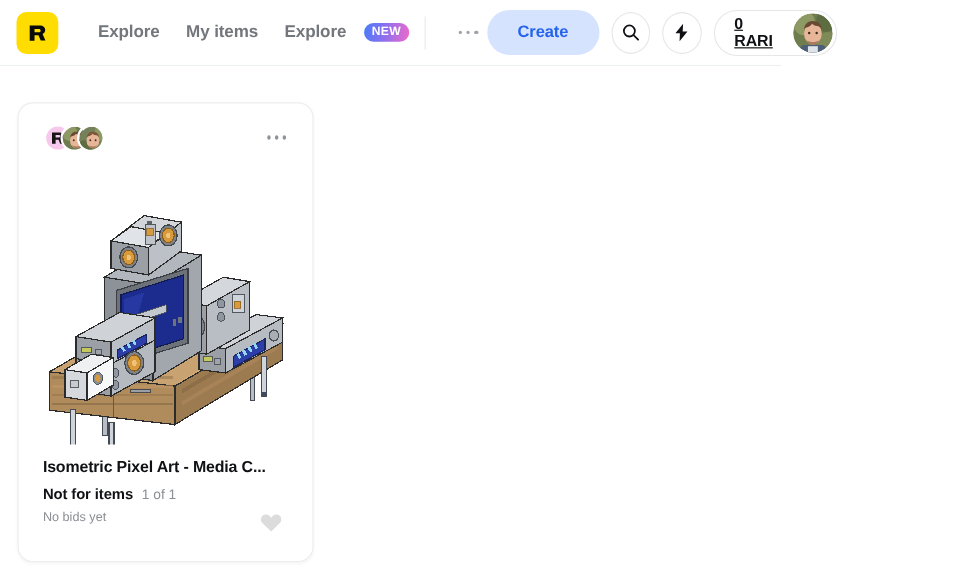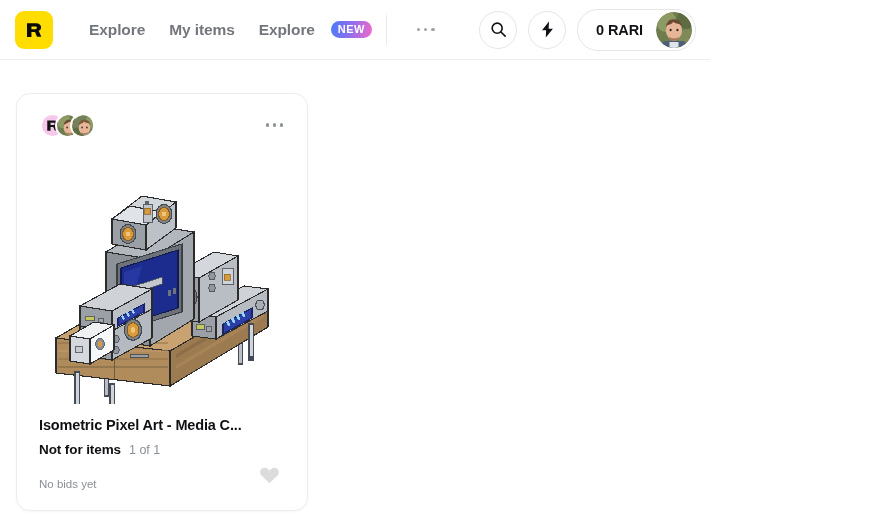--- a/index.html
+++ b/index.html
@@ -96,35 +96,36 @@
   }
   .wallet-pill {
     height:42px;
     border:1px solid #e4e6e8;
     border-radius:24px;
     display:flex; align-items:center;
     padding:2px 3px 2px 18px;
     gap:13px;
     background:#fff;
     cursor:pointer;
+    text-decoration:underline;
   }
   .wallet-amount {
     font-size:14.5px; font-weight:bold; color:#101114;
     letter-spacing:-0.1px;
   }
   .avatar-hdr {
     width:36px; height:36px; border-radius:50%;
     overflow:hidden; flex:0 0 auto;
   }
 
   
   .card {
     position:absolute;
     left:16px; top:93px;
-    width:292px; height:418px;
+    width:269px; height:418px;
     background:#fff;
     border:1px solid #ededed;
     border-radius:14px;
     box-shadow:0 1px 3px rgba(0,0,0,0.045);
     overflow:hidden;
   }
   .card-top {
     height:62px;
     display:flex; align-items:center;
     justify-content:space-between;
@@ -161,21 +162,21 @@
     color:#101114; letter-spacing:-0.15px;
     white-space:nowrap; overflow:hidden;
   }
   .card-price-row {
     display:flex; align-items:baseline; gap:8px;
     margin-top:9px;
   }
   .price-label { font-size:13.5px; font-weight:bold; color:#101114; letter-spacing:-0.1px;}
   .edition { font-size:12.5px; color:#8b9096; }
   .card-foot {
-    display:flex; align-items:flex-end; justify-content:space-between;
+    display:flex; align-items:flex-start; justify-content:space-between;
     margin-top:8px;
   }
   .bids { font-size:11.5px; color:#8b9096; }
   .heart { cursor:pointer; padding:2px 6px; }
 </style>
 </head>
 <body>
 
 <div class="header">
 
@@ -194,20 +195,21 @@
     </div>
     <div class="divider"></div>
     <div class="dots-nav">
       <i></i>
       <i></i>
       <i></i>
     </div>
   </div>
 
   <div class="header-right">
+    <button class="create-btn">Create</button>
 
     <div class="circle-btn">
       <svg width="17" height="17" viewBox="0 0 18 18">
         <circle cx="7.6" cy="7.6" r="5.3" fill="none" stroke="#101114" stroke-width="1.7"></circle>
         <line x1="11.6" y1="11.6" x2="16" y2="16" stroke="#101114" stroke-width="1.7" stroke-linecap="round"></line>
       </svg>
     </div>
 
     <div class="circle-btn">
       <svg width="15" height="17" viewBox="0 0 14 18">

